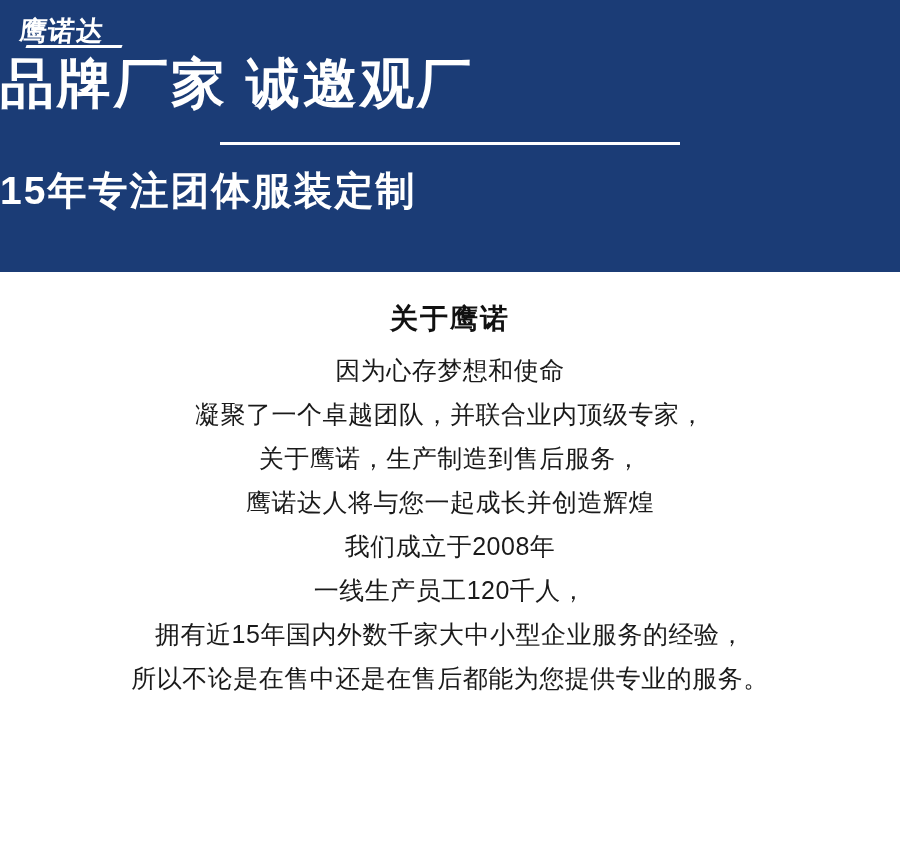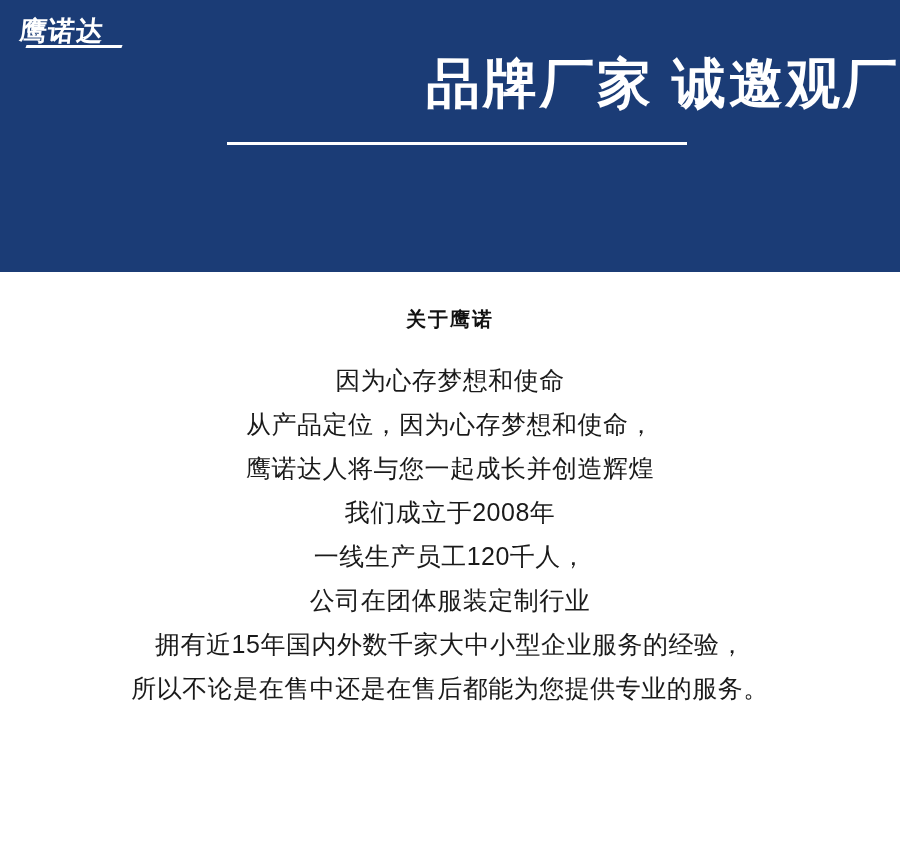--- a/index.html
+++ b/index.html
@@ -50,24 +50,24 @@
     width: 96px;
     height: 3px;
     background: #ffffff;
     margin-top: -3px;
     margin-left: 6px;
     transform: skewX(-20deg);
   }
 
   .banner-inner {
     position: absolute;
-    left: 13px;
+    left: 0;
     right: 0;
     top: 50px;
-    text-align: right;
+    text-align: left;
   }
   .banner-title {
     color: #ffffff;
     font-size: 54px;
     font-weight: bold;
     letter-spacing: 3px;
     line-height: 66px;
     white-space: nowrap;
   }
   .banner-rule {
@@ -86,25 +86,25 @@
   }
 
   
   .content {
     padding: 24px 20px 0 20px;
     text-align: center;
     box-sizing: border-box;
   }
   .content-title {
     color: #111111;
-    font-size: 20px;
+    font-size: 28px;
     font-weight: bold;
     letter-spacing: 2px;
     line-height: 46px;
-    margin-bottom: 16px;
+    margin-bottom: 6px;
   }
   .content-line {
     color: #1a1a1a;
     font-size: 25px;
     line-height: 44px;
     letter-spacing: 0.5px;
     white-space: nowrap;
   }
 </style>
 </head>
@@ -115,29 +115,30 @@
   <div class="banner">
 
     <div class="logo">
       <div class="logo-text">鹰诺达</div>
       <div class="logo-underline"></div>
     </div>
 
     <div class="banner-inner">
       <div class="banner-title">品牌厂家  诚邀观厂</div>
       <div class="banner-rule"></div>
+      <div class="banner-sub">15年专注团体服装定制</div>
     </div>
 
   </div>
 
   <div class="content">
     <div class="content-title">关于鹰诺</div>
     <div class="content-line">因为心存梦想和使命</div>
-    <div class="content-line">从产品定位，因为心存梦想和使命，</div>
+    <div class="content-line">凝聚了一个卓越团队，并联合业内顶级专家，</div>
+    <div class="content-line">关于鹰诺，生产制造到售后服务，</div>
     <div class="content-line">鹰诺达人将与您一起成长并创造辉煌</div>
     <div class="content-line">我们成立于2008年</div>
     <div class="content-line">一线生产员工120千人，</div>
-    <div class="content-line">公司在团体服装定制行业</div>
     <div class="content-line">拥有近15年国内外数千家大中小型企业服务的经验，</div>
     <div class="content-line">所以不论是在售中还是在售后都能为您提供专业的服务。</div>
   </div>
 
 </div>
 
 </body></html>

